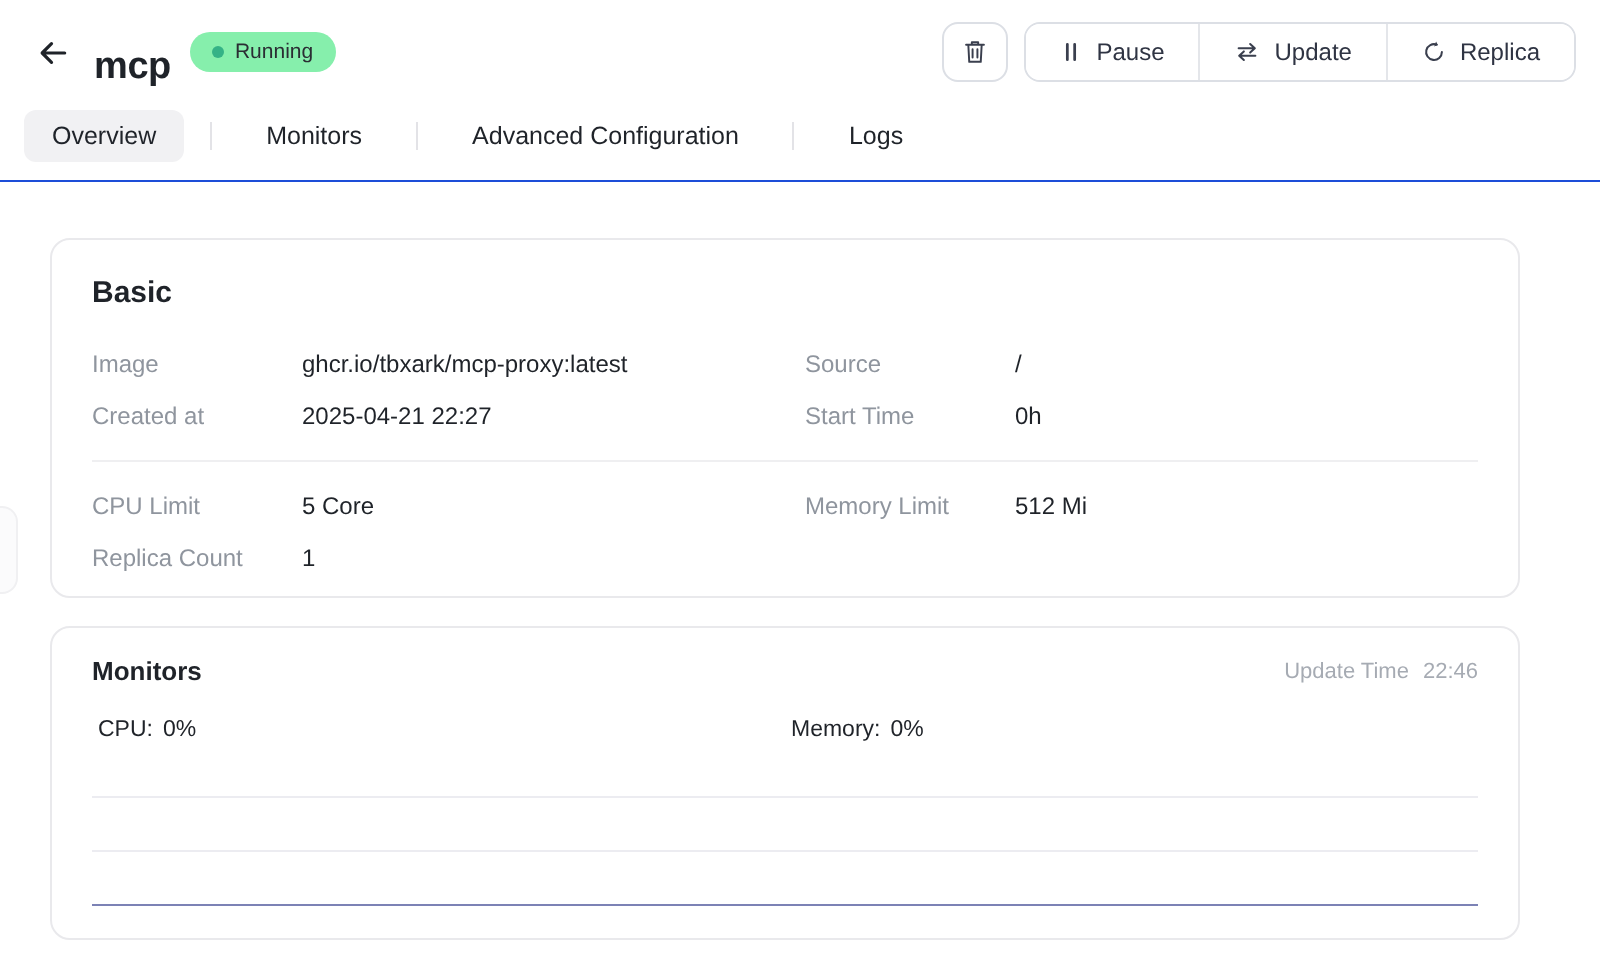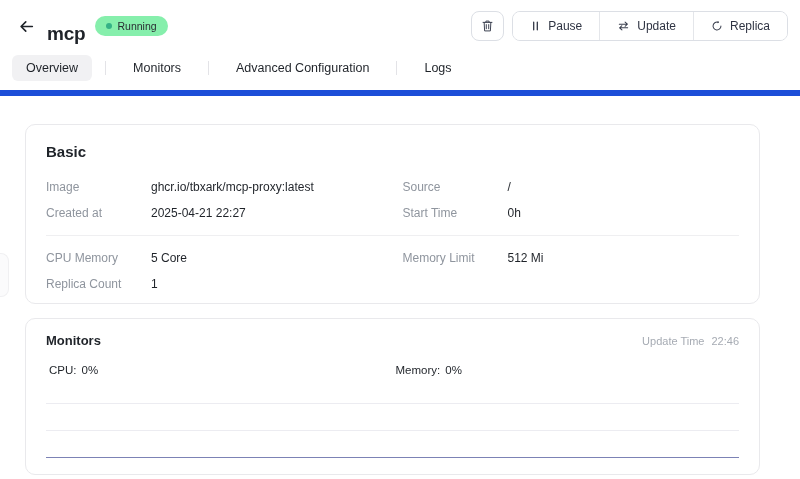--- a/index.html
+++ b/index.html
@@ -49,21 +49,21 @@
     border-left: 1px solid #e4e6ea;
     font-size: 12px; color: #2f3443; cursor: pointer;
     font-family: inherit; white-space: nowrap;
   }
   .btn-group button:first-child { border-left: none; }
 
   
   .tabbar {
     display: flex; align-items: center;
     padding: 13px 12px 9px 12px;
-    border-bottom: 6px solid #1d4ed8;
+    border-bottom: 1px solid #1d4ed8;
   }
   .tab {
     padding: 6px 14px; font-size: 12.5px; font-weight: 500;
     color: #1f2329; border-radius: 6px; cursor: pointer; background: transparent;
     border: none; font-family: inherit;
   }
   .tab.active { background: #f1f1f3; }
   .tab-divider { width: 1px; height: 14px; background: #e3e3e7; margin: 0 13px; }
 
   
@@ -186,21 +186,21 @@
       <div class="field">
         <span class="field-label">Start Time</span>
         <span class="field-value">0h</span>
       </div>
     </div>
 
     <div class="card-divider"></div>
 
     <div class="fields-grid">
       <div class="field">
-        <span class="field-label">CPU Memory</span>
+        <span class="field-label">CPU Limit</span>
         <span class="field-value">5 Core</span>
       </div>
       <div class="field">
         <span class="field-label">Memory Limit</span>
         <span class="field-value">512 Mi</span>
       </div>
       <div class="field">
         <span class="field-label">Replica Count</span>
         <span class="field-value">1</span>
       </div>

